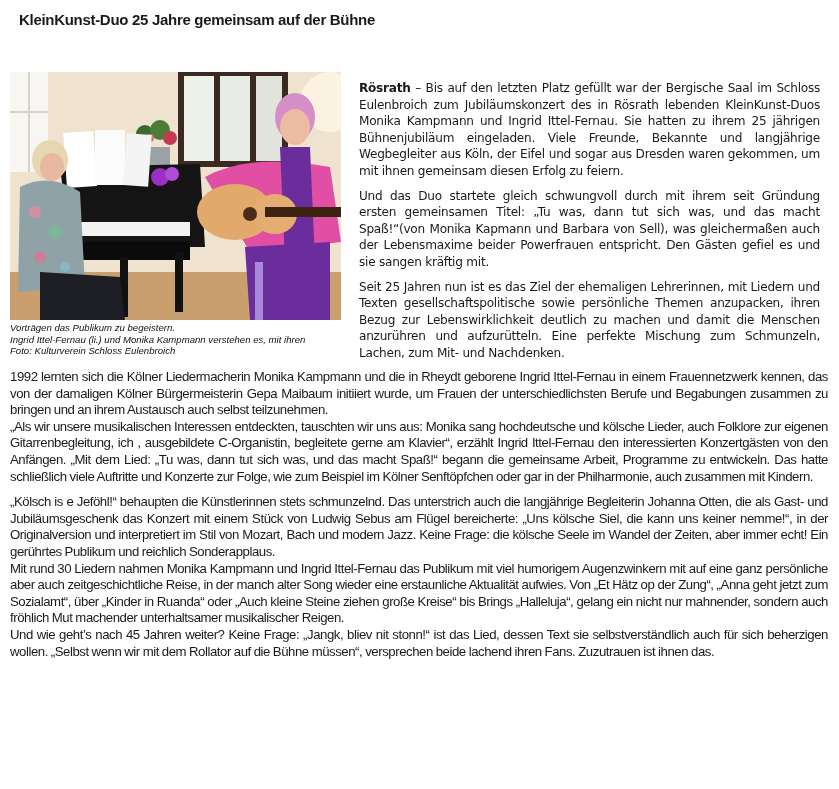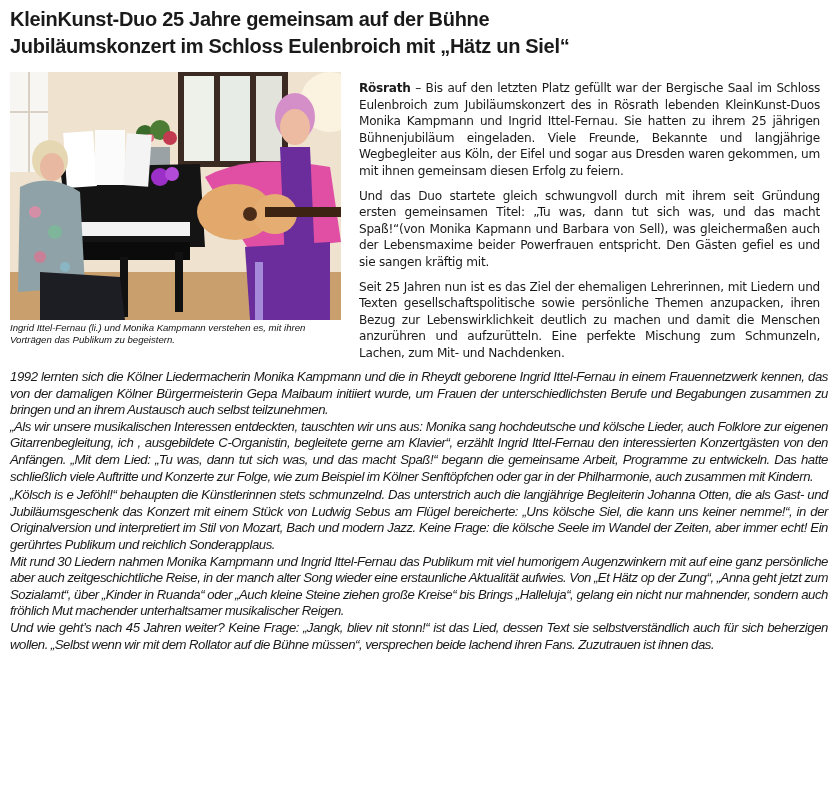--- a/index.html
+++ b/index.html
@@ -1,19 +1,19 @@
 <!DOCTYPE html>
 <html><head>
 <meta charset="utf-8">
 <style>
   html, body { margin: 0; padding: 0; background: #ffffff; }
   body { width: 839px; height: 789px; overflow: hidden; position: relative; color: #1a1a1a; }
   .title {
-    position: absolute; left: 10px; top: 6px; width: 820px;
-    font-family: "Liberation Sans", sans-serif; font-weight: bold; font-size: 20px;
+    position: absolute; left: 19px; top: 6px; width: 820px;
+    font-family: "Liberation Sans", sans-serif; font-weight: bold; font-size: 15px;
     line-height: 27px; color: #1a1a1a; letter-spacing: -0.3px;
   }
   .photo-box {
     position: absolute; left: 10px; top: 72px; width: 331px; height: 248px; overflow: hidden;
     background: #e9dfcf;
   }
   .photo-box svg { display: block; }
   .caption {
     position: absolute; left: 10px; top: 322px; width: 335px;
     font-family: "Liberation Sans", sans-serif; font-style: italic; font-size: 9.6px; line-height: 11.5px;
@@ -23,31 +23,30 @@
   .col-right {
     position: absolute; left: 351px; top: 72px; width: 477px;
     font-family: "DejaVu Sans", sans-serif; font-size: 12.1px; line-height: 16.6px;
     text-align: justify; letter-spacing: -0.25px;
   }
   .col-right p { margin: 8px; }
   .col-right .lead { font-weight: bold; }
   .col-bottom {
     position: absolute; left: 10px; top: 369px; width: 818px;
     font-family: "Liberation Sans", sans-serif; font-size: 13.2px; line-height: 16.6px;
-    text-align: justify; letter-spacing: -0.45px; word-spacing: -0.3px; font-style: italic;
+    text-align: justify; letter-spacing: -0.45px; word-spacing: -0.3px;
   }
   .col-bottom p { margin: 0; }
-  .col-bottom p.gap { margin-top: 2px; }
+  .col-bottom p.gap { margin-top: 9px; }
 </style>
 </head>
 <body>
 
 <h1 class="title" style="margin:0;">
   <span style="display:block;">KleinKunst-Duo 25 Jahre gemeinsam auf der  Bühne</span>
-  <span style="display:block;">Jubiläumskonzert im Schloss Eulenbroich mit „Hätz un Siel“</span>
 </h1>
 
 <div class="photo-box">
   <svg width="331" height="248" viewBox="0 0 331 248" xmlns="http://www.w3.org/2000/svg">
 
     <rect x="0" y="0" width="331" height="248" fill="#efe3cf"></rect>
 
     <rect x="0" y="0" width="38" height="100" fill="#f8f6f2"></rect>
     <line x1="19" y1="0" x2="19" y2="100" stroke="#d9d2c4" stroke-width="2"></line>
     <line x1="0" y1="40" x2="38" y2="40" stroke="#d9d2c4" stroke-width="2"></line>
@@ -97,22 +96,23 @@
     <rect x="245" y="190" width="8" height="58" fill="#a48ad8"></rect>
 
     <ellipse cx="225" cy="140" rx="38" ry="28" fill="#e3a86c"></ellipse>
     <ellipse cx="265" cy="142" rx="22" ry="20" fill="#e6ad72"></ellipse>
     <circle cx="240" cy="142" r="7" fill="#4a2c18"></circle>
     <rect x="255" y="135" width="76" height="10" fill="#3d2412"></rect>
   </svg>
 </div>
 
 <div class="caption">
+  <span>Vorträgen das Publikum zu begeistern.</span>
   <span>Ingrid Ittel-Fernau (li.) und Monika Kampmann verstehen es, mit ihren</span>
-  <span>Vorträgen das Publikum zu begeistern.</span>
+  <span>Foto: Kulturverein Schloss Eulenbroich</span>
 </div>
 
 <div class="col-right">
   <p><span class="lead">Rösrath</span> <span>– Bis auf den letzten Platz gefüllt war der Bergische Saal im Schloss Eulenbroich zum Jubiläumskonzert des in Rösrath lebenden KleinKunst-Duos Monika Kampmann und Ingrid Ittel-Fernau. Sie hatten zu ihrem 25 jährigen Bühnenjubiläum eingeladen. Viele Freunde, Bekannte und langjährige Wegbegleiter aus Köln, der Eifel und sogar aus Dresden waren gekommen, um mit ihnen gemeinsam diesen Erfolg zu feiern.</span></p>
   <p>Und das Duo startete gleich schwungvoll durch mit ihrem seit Gründung ersten gemeinsamen Titel: „Tu was, dann tut sich was, und das macht Spaß!“(von Monika Kapmann und Barbara von Sell), was gleichermaßen auch der Lebensmaxime beider Powerfrauen entspricht. Den Gästen gefiel es und sie sangen kräftig mit.</p>
   <p>Seit 25 Jahren nun ist es das Ziel der ehemaligen Lehrerinnen, mit Liedern und Texten gesellschaftspolitische sowie persönliche Themen anzupacken, ihren Bezug zur Lebenswirklichkeit deutlich zu machen und damit die Menschen anzurühren und aufzurütteln. Eine perfekte Mischung zum Schmunzeln, Lachen, zum Mit- und Nachdenken.</p>
 </div>
 
 <div class="col-bottom">
   <p>1992 lernten sich die Kölner Liedermacherin Monika Kampmann und die in Rheydt geborene Ingrid Ittel-Fernau in einem Frauennetzwerk kennen, das von der damaligen Kölner Bürgermeisterin Gepa Maibaum initiiert wurde, um Frauen der unterschiedlichsten Berufe und Begabungen zusammen zu bringen und an  ihrem Austausch auch selbst teilzunehmen.</p>

